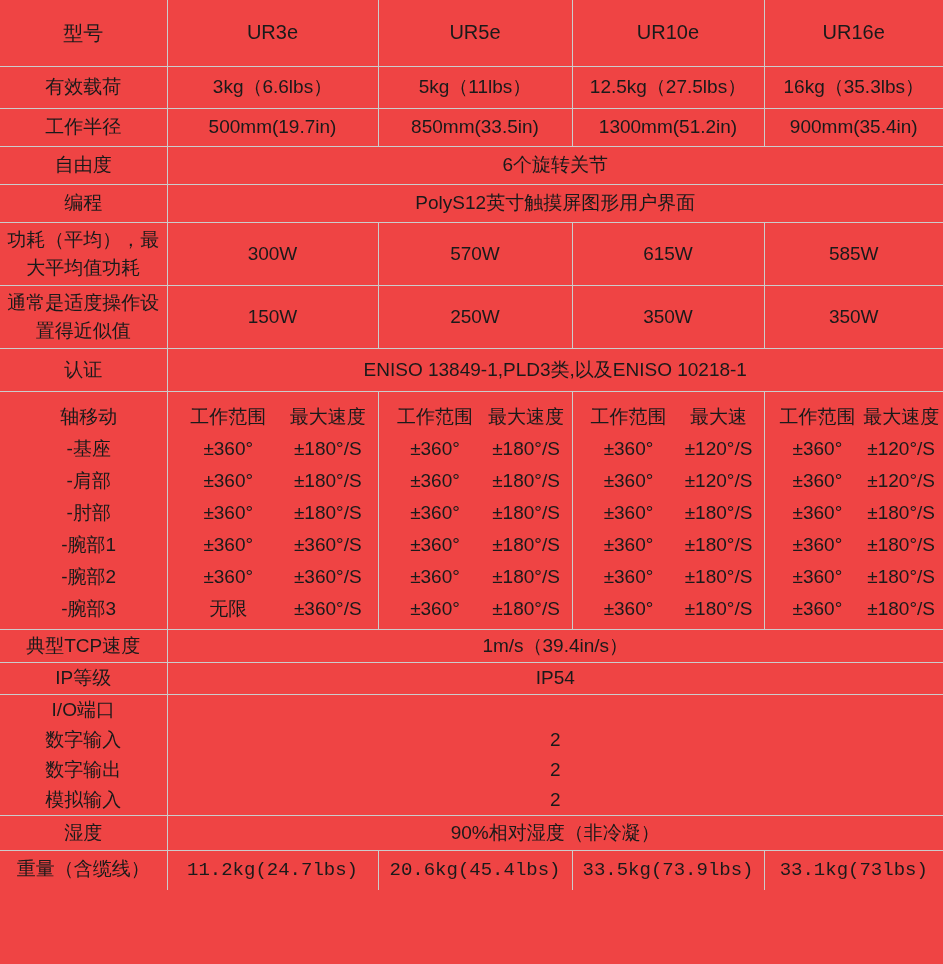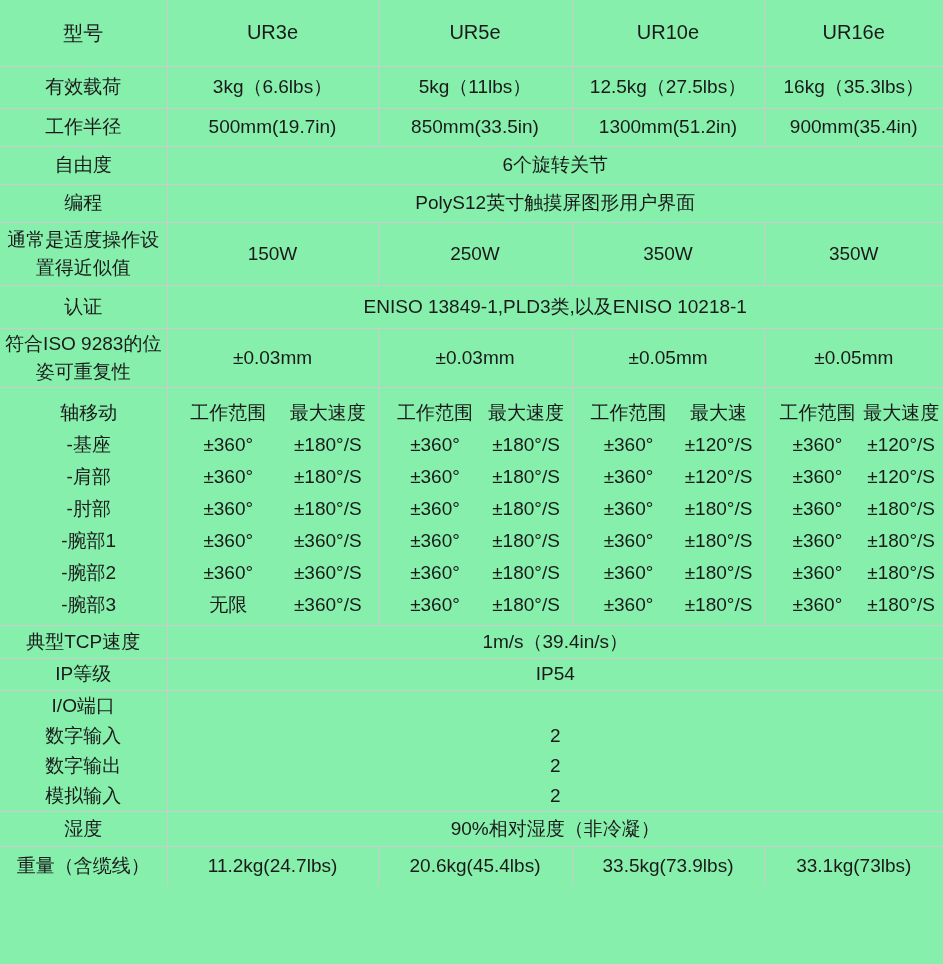--- a/index.html
+++ b/index.html
@@ -1,39 +1,39 @@
 <!DOCTYPE html>
 <html><head>
 <meta charset="utf-8">
 <style>
   html,body{margin:0;padding:0;background:#ffffff;}
   body{
     font-family:"Liberation Sans","DejaVu Sans",sans-serif;
     color:#1a1a1a;
     -webkit-font-smoothing:antialiased;
   }
-  .page{width:943px;height:964px;background:#86efac;overflow:hidden;}
+  .page{width:943px;height:964px;background:#ef4444;overflow:hidden;}
   table.specs{
     border-collapse:collapse;
     table-layout:fixed;
     width:943px;
     font-size:19px;
   }
   col.c-label{width:167px;}
   col.c-ur3e{width:211px;}
   col.c-ur5e{width:194px;}
   col.c-ur10e{width:192px;}
   col.c-ur16e{width:179px;}
   td{
     text-align:center;
     vertical-align:middle;
     padding:0;
     border-bottom:1px solid #cccccc;
   }
-  tr:last-child td{border-bottom:none;}
+  tr:last-child td{border-bottom:none;font-family:Liberation Mono, monospace;}
   .br{border-right:1px solid #cccccc;}
   td.label{padding:0 4px;line-height:28px;}
   td.val{white-space:nowrap;}
   
   tr.r-model{height:66px;}
   tr.r-model td{font-size:20px;}
   tr.r-payload{height:42px;}
   tr.r-reach{height:38px;}
   tr.r-dof{height:38px;}
   tr.r-prog{height:38px;}
@@ -97,41 +97,41 @@
   <tr class="r-dof">
     <td class="label br">自由度</td>
     <td class="val" colspan="4">6个旋转关节</td>
   </tr>
 
   <tr class="r-prog">
     <td class="label br">编程</td>
     <td class="val" colspan="4">PolyS12英寸触摸屏图形用户界面</td>
   </tr>
 
+  <tr class="r-pmax">
+    <td class="label br">功耗（平均），最大平均值功耗</td>
+    <td class="val br">300W</td>
+    <td class="val br">570W</td>
+    <td class="val br">615W</td>
+    <td class="val">585W</td>
+  </tr>
 
   <tr class="r-ptyp">
     <td class="label br">通常是适度操作设置得近似值</td>
     <td class="val br">150W</td>
     <td class="val br">250W</td>
     <td class="val br">350W</td>
     <td class="val">350W</td>
   </tr>
 
   <tr class="r-cert">
     <td class="label br">认证</td>
     <td class="val" colspan="4">ENISO 13849-1,PLD3类,以及ENISO 10218-1</td>
   </tr>
 
-  <tr class="r-rep">
-    <td class="label br">符合ISO 9283的位姿可重复性</td>
-    <td class="val br">±0.03mm</td>
-    <td class="val br">±0.03mm</td>
-    <td class="val br">±0.05mm</td>
-    <td class="val">±0.05mm</td>
-  </tr>
 
   <tr class="r-axis">
     <td class="br">
       <div class="ax-line">轴移动</div>
       <div class="ax-line">-基座</div>
       <div class="ax-line">-肩部</div>
       <div class="ax-line">-肘部</div>
       <div class="ax-line">-腕部1</div>
       <div class="ax-line">-腕部2</div>
       <div class="ax-line">-腕部3</div>

